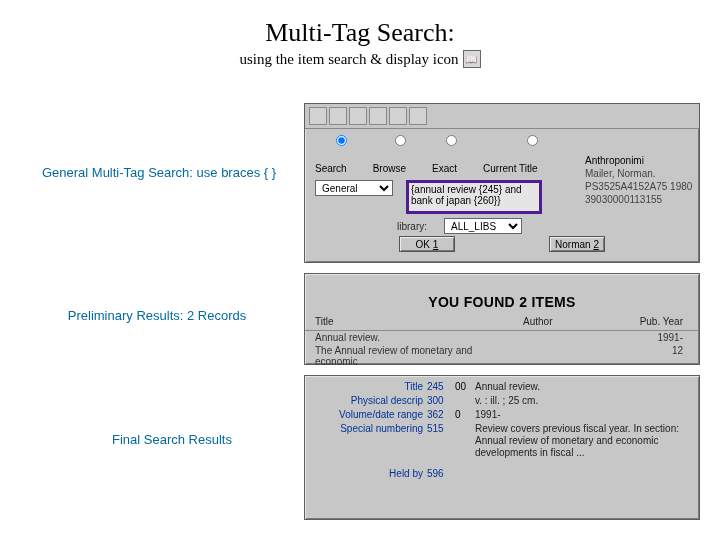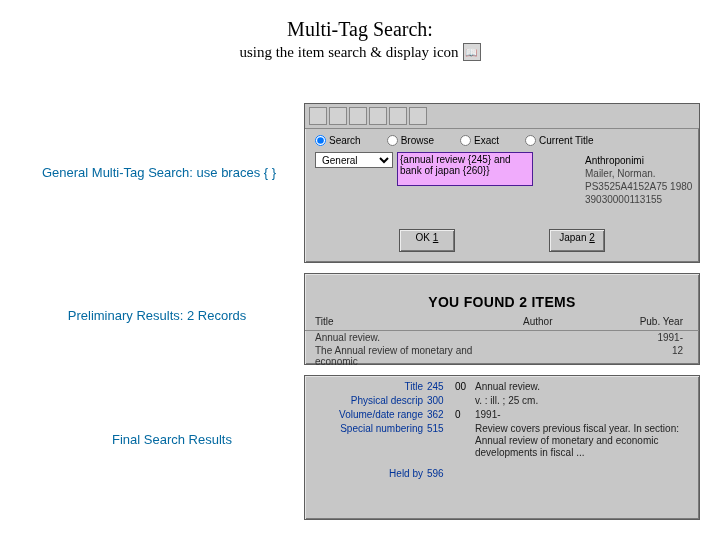--- a/index.html
+++ b/index.html
@@ -8,21 +8,21 @@
     width: 720px;
     height: 540px;
     background: #fff;
     font-family: "Segoe UI", Arial, sans-serif;
     font-size: 11px;
     color: #000;
     position: relative;
   }
   .title {
     font-family: "Times New Roman", serif;
-    font-size: 20px;
+    font-size: 26px;
     text-align: center;
     margin-top: 18px;
   }
   .subtitle {
     font-family: "Times New Roman", serif;
     font-size: 15px;
     text-align: center;
     margin-top: 2px;
     display: flex;
     justify-content: center;
@@ -48,47 +48,47 @@
   .toolbar {
     display: flex; gap: 2px; padding: 3px 4px;
     border-bottom: 1px solid #8a8a8a;
     background: #c7c7c7;
   }
   .tool { width: 18px; height: 18px; background:#d2d2d2; border:1px solid #888; }
   .radios {
     display: flex; gap: 26px; padding: 6px 8px 4px 10px;
     font-size: 10px;
   }
-  .radio { display: flex; align-items: flex-end; gap: 3px; }
+  .radio { display: flex; align-items: flex-end; gap: 17px; flex-direction: column; }
   .radio input { margin:0; width:11px; height:11px; }
-  .formrow { display: flex; align-items: flex-start; padding: 2px 8px 2px 10px; gap: 4px; }
+  .formrow { display: flex; align-items: flex-start; padding: 2px 8px 2px 10px; gap: 13px; }
   select.win, input.win {
     font-family: inherit; font-size: 10px;
     background: #fff; border: 1px solid #666;
     height: 16px; padding: 0 2px;
   }
   select.win { width: 78px; }
   .queryarea {
-    width: 136px; height: 34px; background:#f0abfc; border:1px solid #4c1d95;
+    width: 136px; height: 34px; background:#e5e5e5; border:3px solid #4c1d95;
     font-size:10px; padding:1px 2px; line-height:11px; overflow:hidden;
     white-space: pre-wrap;
   }
   .biblabel { font-size:10px; color:#2a2a2a; padding-right:4px; }
   .bibsel { width: 92px; }
   .reclist {
     position:absolute; right:6px; top:50px; width:108px;
     font-size:10px; color:#444; line-height:13px;
   }
   .reclist .hl { color:#000; }
   .btnrow {
     position:absolute; left:0; right:0; bottom:10px;
     display:flex; justify-content:space-evenly;
   }
   .btn {
-    min-width: 56px; height:23px;
+    min-width: 56px; height:16px;
     background:#c7c7c7;
     border:1px solid #555;
     box-shadow: inset 1px 1px 0 #eee, inset -1px -1px 0 #777;
     font-size:10px; text-align:center; line-height:15px;
     cursor: pointer;
   }
   .btn u { text-decoration: underline; }
   
   #p2 { left: 304px; top: 273px; width: 396px; height: 92px; }
   .foundbar {
@@ -167,29 +167,35 @@
         <input type="radio" name="m" style="">
         <span>Current Title</span>
       </label>
   </div>
   <div class="formrow">
     <select class="win">
       <option>General</option>
     </select>
     <div class="queryarea">{annual review {245} and bank of japan {260}}</div>
   </div>
+  <div class="formrow" style="padding-left:92px; align-items:center;">
+    <span class="biblabel">library:</span>
+    <select class="win bibsel">
+      <option>ALL_LIBS</option>
+    </select>
+  </div>
   <div class="reclist">
     <div class="hl">Anthroponimi</div>
     <div>Mailer, Norman.</div>
     <div>PS3525A4152A75 1980</div>
     <div>39030000113155</div>
   </div>
   <div class="btnrow">
     <div class="btn"><span>OK</span> <u>1</u></div>
-    <div class="btn"><span>Japan</span> <u>2</u></div>
+    <div class="btn"><span>Norman</span> <u>2</u></div>
   </div>
 </div>
 
 <div id="p2" class="panel">
   <div class="foundbar">YOU FOUND 2 ITEMS</div>
   <div class="rhdr">
     <div class="c1">Title</div>
     <div class="c2">Author</div>
     <div class="c3">Pub. Year</div>
   </div>

